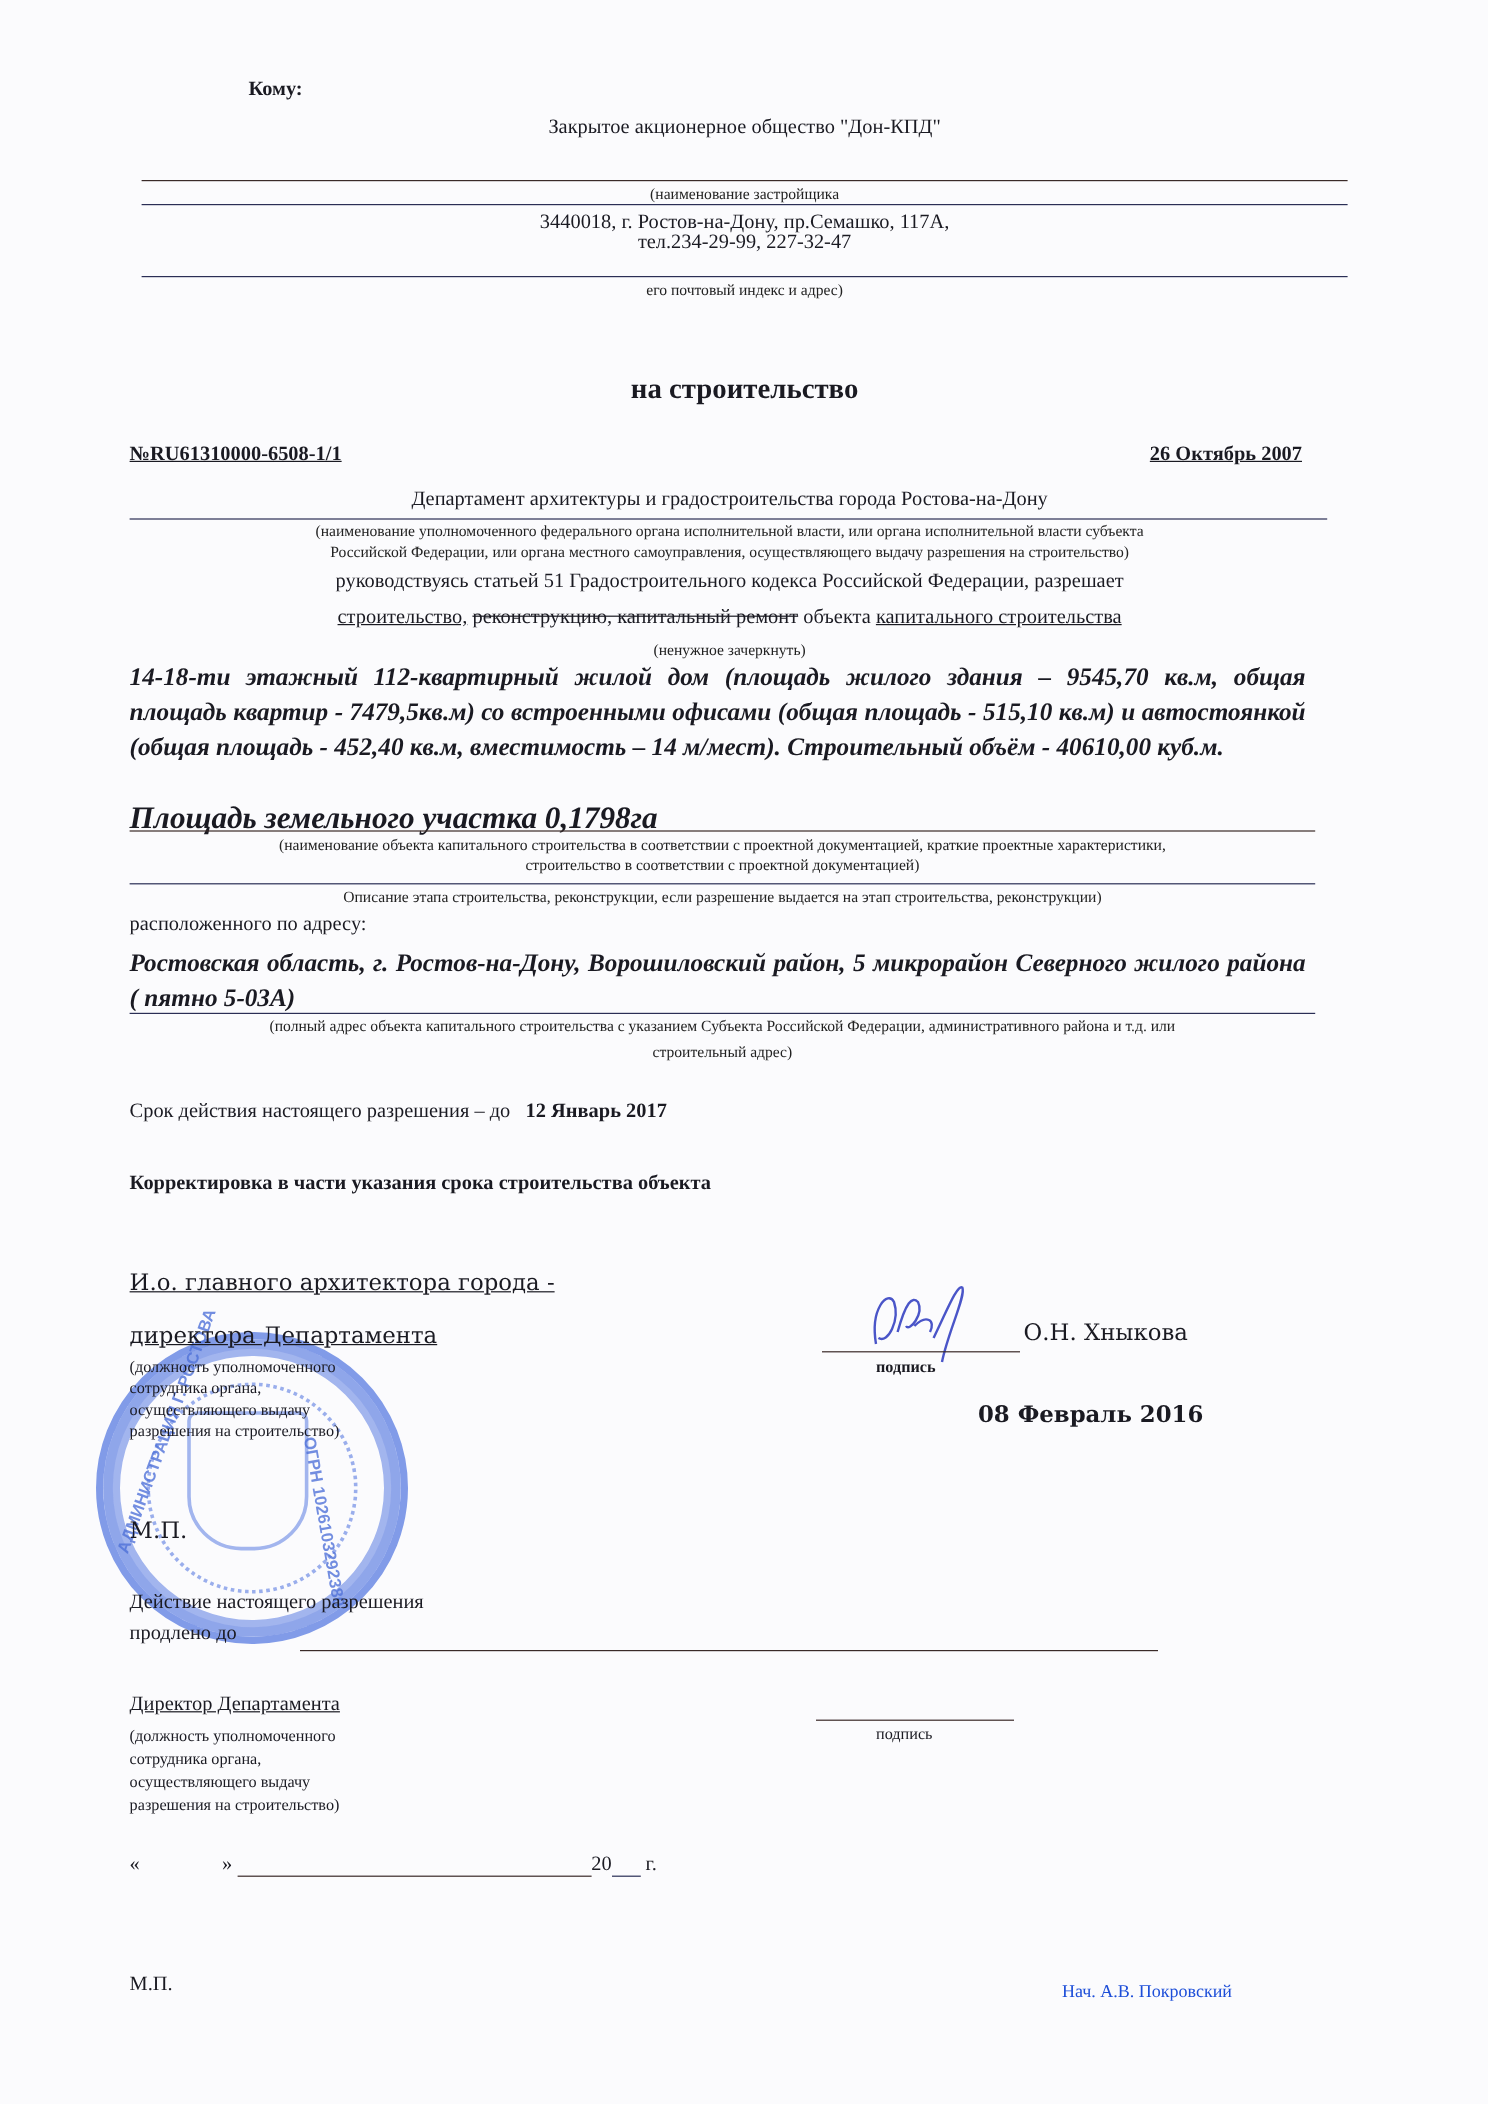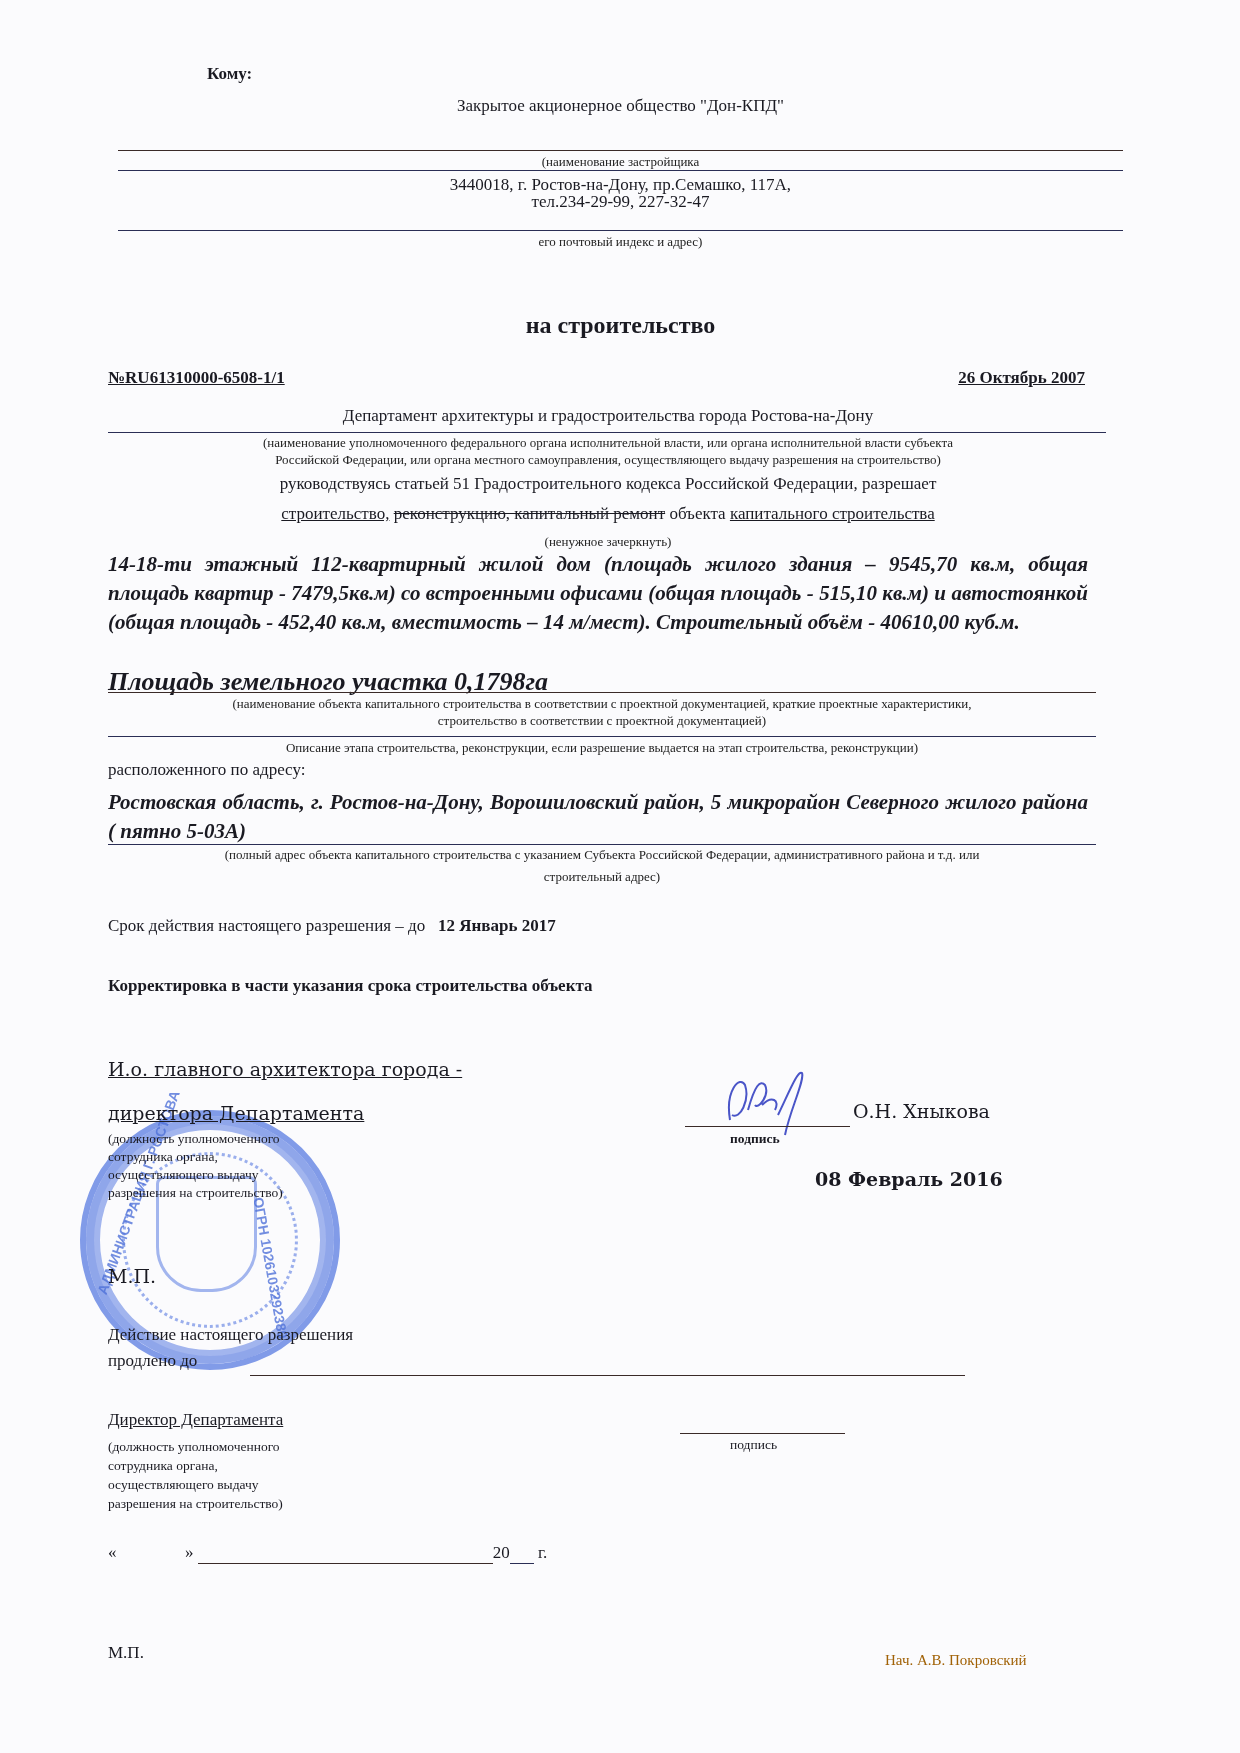--- a/index.html
+++ b/index.html
@@ -13,21 +13,21 @@
   .abs { position: absolute; }
   .center { text-align: center; }
   .bold { font-weight: bold; }
   .ital { font-style: italic; }
   .line { position: absolute; height: 0; border-top: 1.5px solid #3a2a28; }
   .line.blue { border-top-color: #2a2e55; }
   .caption { font-size: 13px; color: #222; }
   .main-txt { font-size: 17px; }
   .u { text-decoration: underline; }
   .strike { text-decoration: line-through; }
-  .ghost { color: #a16207; font-size: 20px; }
+  .ghost { color: #1d4ed8; font-size: 20px; }
 
   
   .stamp {
     position: absolute; left: 80px; top: 1110px; width: 248px; height: 248px;
     border-radius: 50%;
     border: 6px solid rgba(60,100,220,0.75);
     box-shadow: inset 0 0 0 8px rgba(60,100,220,0.25), inset 0 0 0 14px rgba(60,100,220,0.55);
     opacity: 0.85;
   }
   .stamp-inner {

